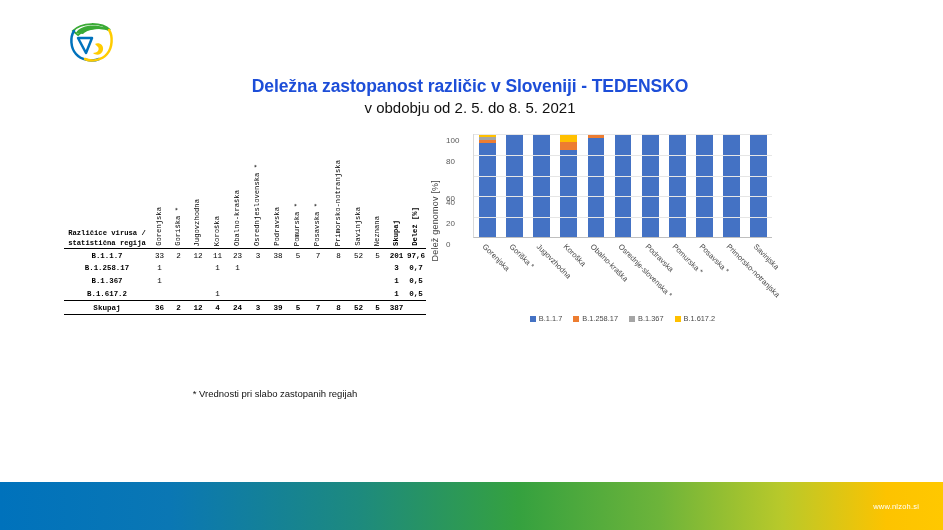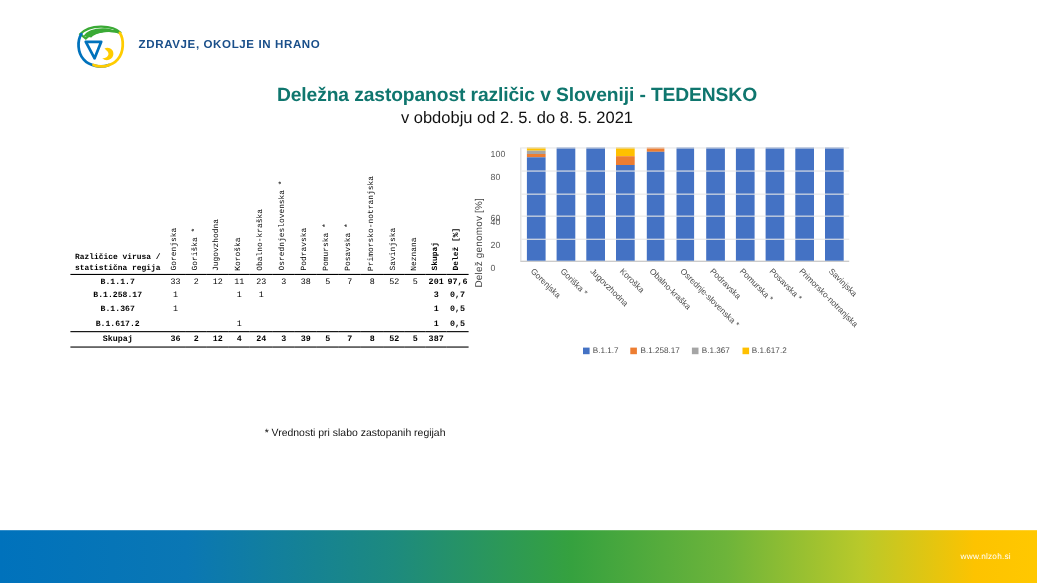--- a/index.html
+++ b/index.html
@@ -13,21 +13,21 @@
 
   
   .logo-wrap { position: absolute; left: 66px; top: 16px; display: flex; align-items: center; gap: 10px; }
   .logo-mark { width: 50px; height: 50px; flex: none; }
   .logo-text { font-size: 10.5px; font-weight: 700; letter-spacing: .55px; color: #1a4f8a; line-height: 1.22; }
   .logo-text .l2 { color:#1a4f8a; }
 
   
   .title-main {
     position: absolute; left: 180px; top: 76px; width: 580px; text-align: center;
-    font-size: 17.5px; font-weight: 700; color: #0f766e; letter-spacing: -0.1px;
+    font-size: 17.5px; font-weight: 700; color: #1d4ed8; letter-spacing: -0.1px;
   }
   .title-sub {
     position: absolute; left: 180px; top: 99px; width: 580px; text-align: center;
     font-size: 15px; font-weight: 400; color: #111;
   }
 
   
   .table-zone { position: absolute; left: 64px; top: 160px; width: 362px; font-family: Liberation Mono, monospace; }
   table.vt { border-collapse: collapse; width: 362px; font-size: 7.2px; color:#000; }
   table.vt td, table.vt th { padding: 0; }
@@ -48,21 +48,21 @@
   tr.data-row td.lbl { text-align: center; font-weight: 700; font-size: 7.4px; }
   tr.total-row td { text-align: center; height: 14px; font-size: 7.6px; font-weight: 700;
                     border-top: 1.2px solid #000; border-bottom: 1.2px solid #000; }
   tr.total-row td.lbl { font-weight: 700; }
   td.numc { font-weight: 700; }
   .first-data td { padding-top: 2px; }
 
   
   .note {
     position: absolute; left: 145px; top: 385px; width: 260px;
-    font-size: 9.5px; color: #111; line-height: 1.95; text-align: right;
+    font-size: 9.5px; color: #111; line-height: 1.95; text-align: center;
   }
   .note .ln1 { display:block; }
   .note .ln2 { display:block; }
 
   
   .chart-zone { position: absolute; left: 432px; top: 128px; width: 350px; height: 215px; }
   .ylabel {
     position: absolute; left: -2px; top: 52px;
     writing-mode: vertical-rl; transform: rotate(180deg);
     font-size: 9px; color: #3f3f3f; font-weight: 400; letter-spacing: .2px;
@@ -115,21 +115,20 @@
       <svg viewBox="0 0 100 100" width="50" height="50" aria-hidden="true">
         <path d="M20 34 C28 16, 72 14, 86 30 C74 24, 46 24, 34 36 Z" fill="#3aaa35"></path>
         <path d="M14 30 C30 12, 72 12, 88 28 C74 22, 40 22, 24 38 Z" fill="none" stroke="#3aaa35" stroke-width="4"></path>
         <path d="M16 30 C8 42, 9 64, 20 76 C30 88, 52 92, 66 86" fill="none" stroke="#0072bc" stroke-width="5" stroke-linecap="round"></path>
         <path d="M24 44 L52 44 L40 74 Z" fill="none" stroke="#0072bc" stroke-width="5" stroke-linejoin="round"></path>
         <path d="M86 28 C94 40, 93 64, 82 76 C72 88, 52 92, 38 86" fill="none" stroke="#ffcc00" stroke-width="5" stroke-linecap="round"></path>
         <path d="M58 56 C66 52, 76 58, 74 68 C72 78, 60 80, 54 74 C62 74, 68 68, 64 62 Z" fill="#ffcc00"></path>
       </svg>
     </div>
     <div class="logo-text">
-      <div class="l2">ZDRAVJE, OKOLJE IN HRANO</div>
     </div>
   </div>
 
   <div class="title-main">Deležna zastopanost različic v Sloveniji - TEDENSKO</div>
   <div class="title-sub">v obdobju od 2. 5. do 8. 5. 2021</div>
 
   <div class="table-zone">
     <table class="vt">
       <thead>
         <tr class="head-row">

